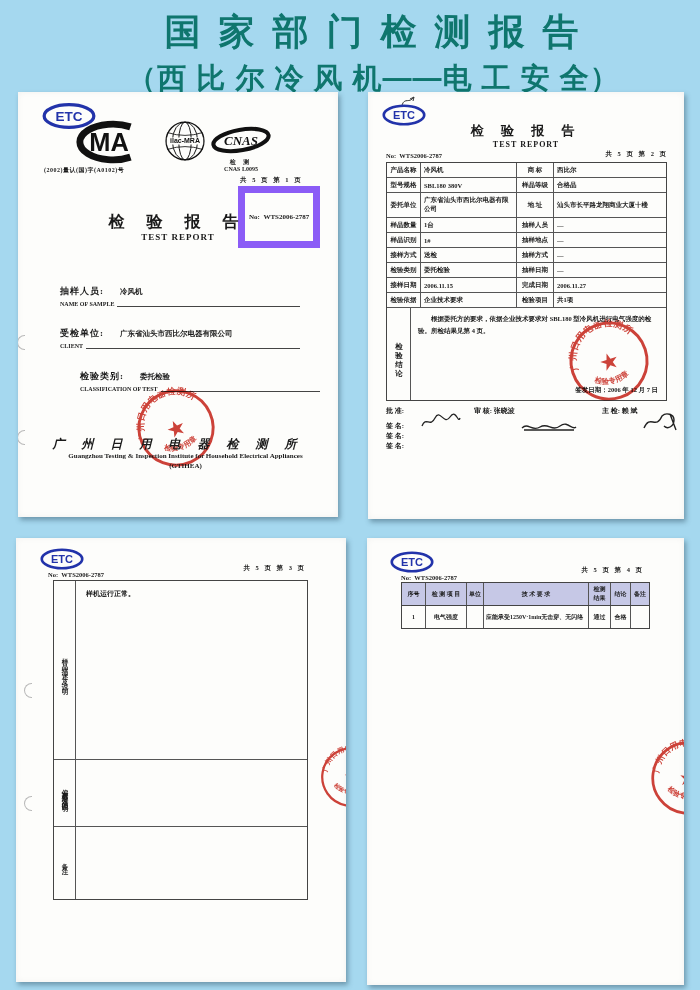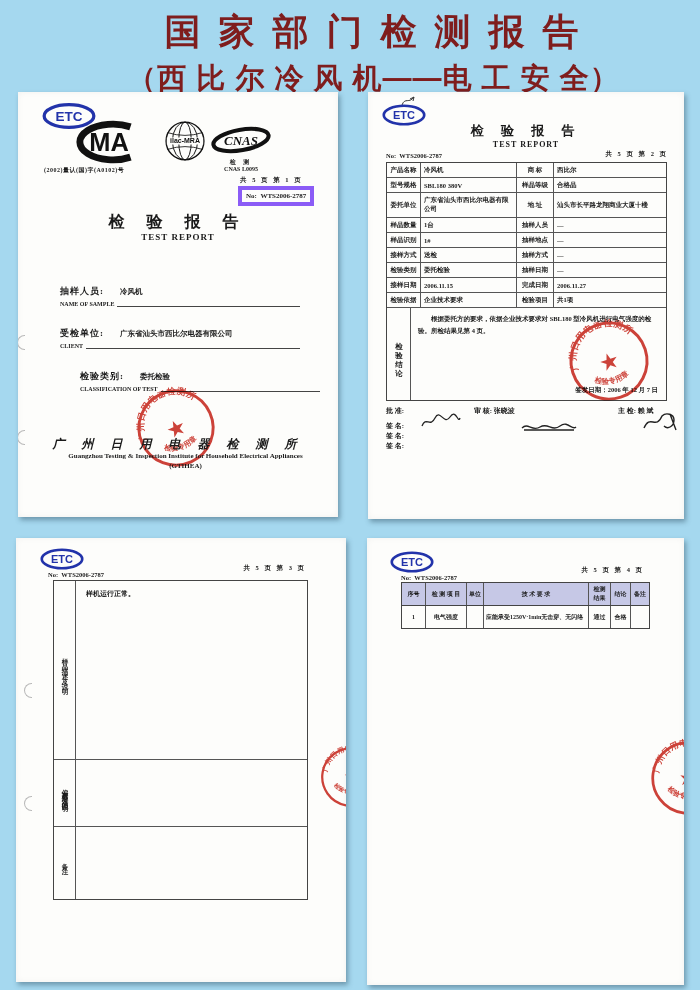--- a/index.html
+++ b/index.html
@@ -4,21 +4,21 @@
 <style>
   * { margin:0; padding:0; box-sizing:border-box; }
   html,body { width:700px; height:990px; }
   body {
     background:#a5d8ef;
     font-family:"Liberation Serif", serif;
     color:#1a1a1a;
     position:relative;
     overflow:hidden;
   }
-  .banner { text-align:center; font-family:"Liberation Sans", sans-serif; font-weight:bold; color:#7f1d1d;margin-left:47px; }
+  .banner { text-align:center; font-family:"Liberation Sans", sans-serif; font-weight:bold; color:#0f766e;margin-left:47px; }
   .banner-title { padding-top:8px; font-size:36px; letter-spacing:4px; }
   .banner-sub { font-size:29px; letter-spacing:1px; margin-top:2px; }
 
   .page {
     position:absolute;
     background:#fdfdfb;
     box-shadow:2px 3px 5px rgba(40,70,90,.45), inset 0 0 6px rgba(0,0,0,.05);
     overflow:hidden;
   }
   #page1 { left:18px;  top:92px;  width:320px; height:425px; }
@@ -30,21 +30,21 @@
   .b { font-weight:bold; }
   .ctr { text-align:center; }
   .tiny { font-size:6px; }
 
   
   .etc-logo svg, .cma-logo svg, .ilac-logo svg, .cnas-logo svg { display:block; }
   .report-title-cn { font-size:16px; font-weight:bold; letter-spacing:9px; text-align:center; }
   .report-title-en { font-size:9px; font-weight:bold; letter-spacing:1px; text-align:center; }
 
   
-  .no-box { border:4px solid #8b5cf6; padding:2px 4px; font-size:7px; font-weight:bold; white-space:nowrap; }
+  .no-box { border:7px solid #8b5cf6; padding:20px 4px; font-size:7px; font-weight:bold; white-space:nowrap; }
   .pageinfo { font-size:6.5px; font-weight:bold; letter-spacing:2px; white-space:nowrap; }
   .field { position:absolute; width:240px; }
   .field .cnrow { display:flex; align-items:baseline; }
   .field .cnlab { font-size:9px; font-weight:bold; letter-spacing:1px; white-space:nowrap; }
   .field .val { font-size:7.5px; font-weight:bold; margin-left:16px; white-space:nowrap; }
   .field .enrow { display:flex; align-items:flex-end; margin-top:1px; }
   .field .enlab { font-size:6px; font-weight:bold; white-space:nowrap; }
   .field .uline { flex:1; border-bottom:1px solid #444; height:8px; margin-left:3px; }
   .inst-cn { font-size:12px; font-weight:bold; letter-spacing:7px; text-align:center; width:100%; }
   .inst-en { font-size:7px; font-weight:bold; text-align:center; width:100%;padding-left:15px; }
@@ -298,21 +298,21 @@
       <path id="s2t" d="M 13,60 A 43,43 0 1 1 97,60" fill="none"></path>
       <text class="ringtxt"><textPath href="#s2t" startOffset="4%">广州日用电器检测所</textPath></text>
       <path id="s2b" d="M 17,63 A 44,44 0 0 0 93,63" fill="none"></path>
       <text class="ringbot"><textPath href="#s2b" startOffset="18%">检验专用章</textPath></text>
       <text class="starsym" x="55" y="66" text-anchor="middle" fill="#c8281e">★</text>
     </svg>
   </div>
 
   <div class="signline" style="top:314px;">
     <span class="slot" style="width:88px;">批  准:</span>
-    <span class="slot" style="width:144px;"><span>审  核:</span> <span>张晓波</span></span>
+    <span class="slot" style="width:128px;"><span>审  核:</span> <span>张晓波</span></span>
     <span class="slot"><span>主  检:</span> <span>赖 斌</span></span>
   </div>
   <div class="signline" style="top:329px;flex-direction:column;">
     <span class="slot" style="width:88px;">签  名:</span>
     <span class="slot" style="width:128px;">签  名:</span>
     <span class="slot">签  名:</span>
   </div>
   <div class="abs scribble" style="left:52px;top:320px;">
     <svg width="42" height="18" viewBox="0 0 42 18">
         <path d="M2,14 C6,4 10,16 15,6 S24,14 30,5 S38,12 40,6" fill="none" stroke="#222" stroke-width="1.3"></path>

